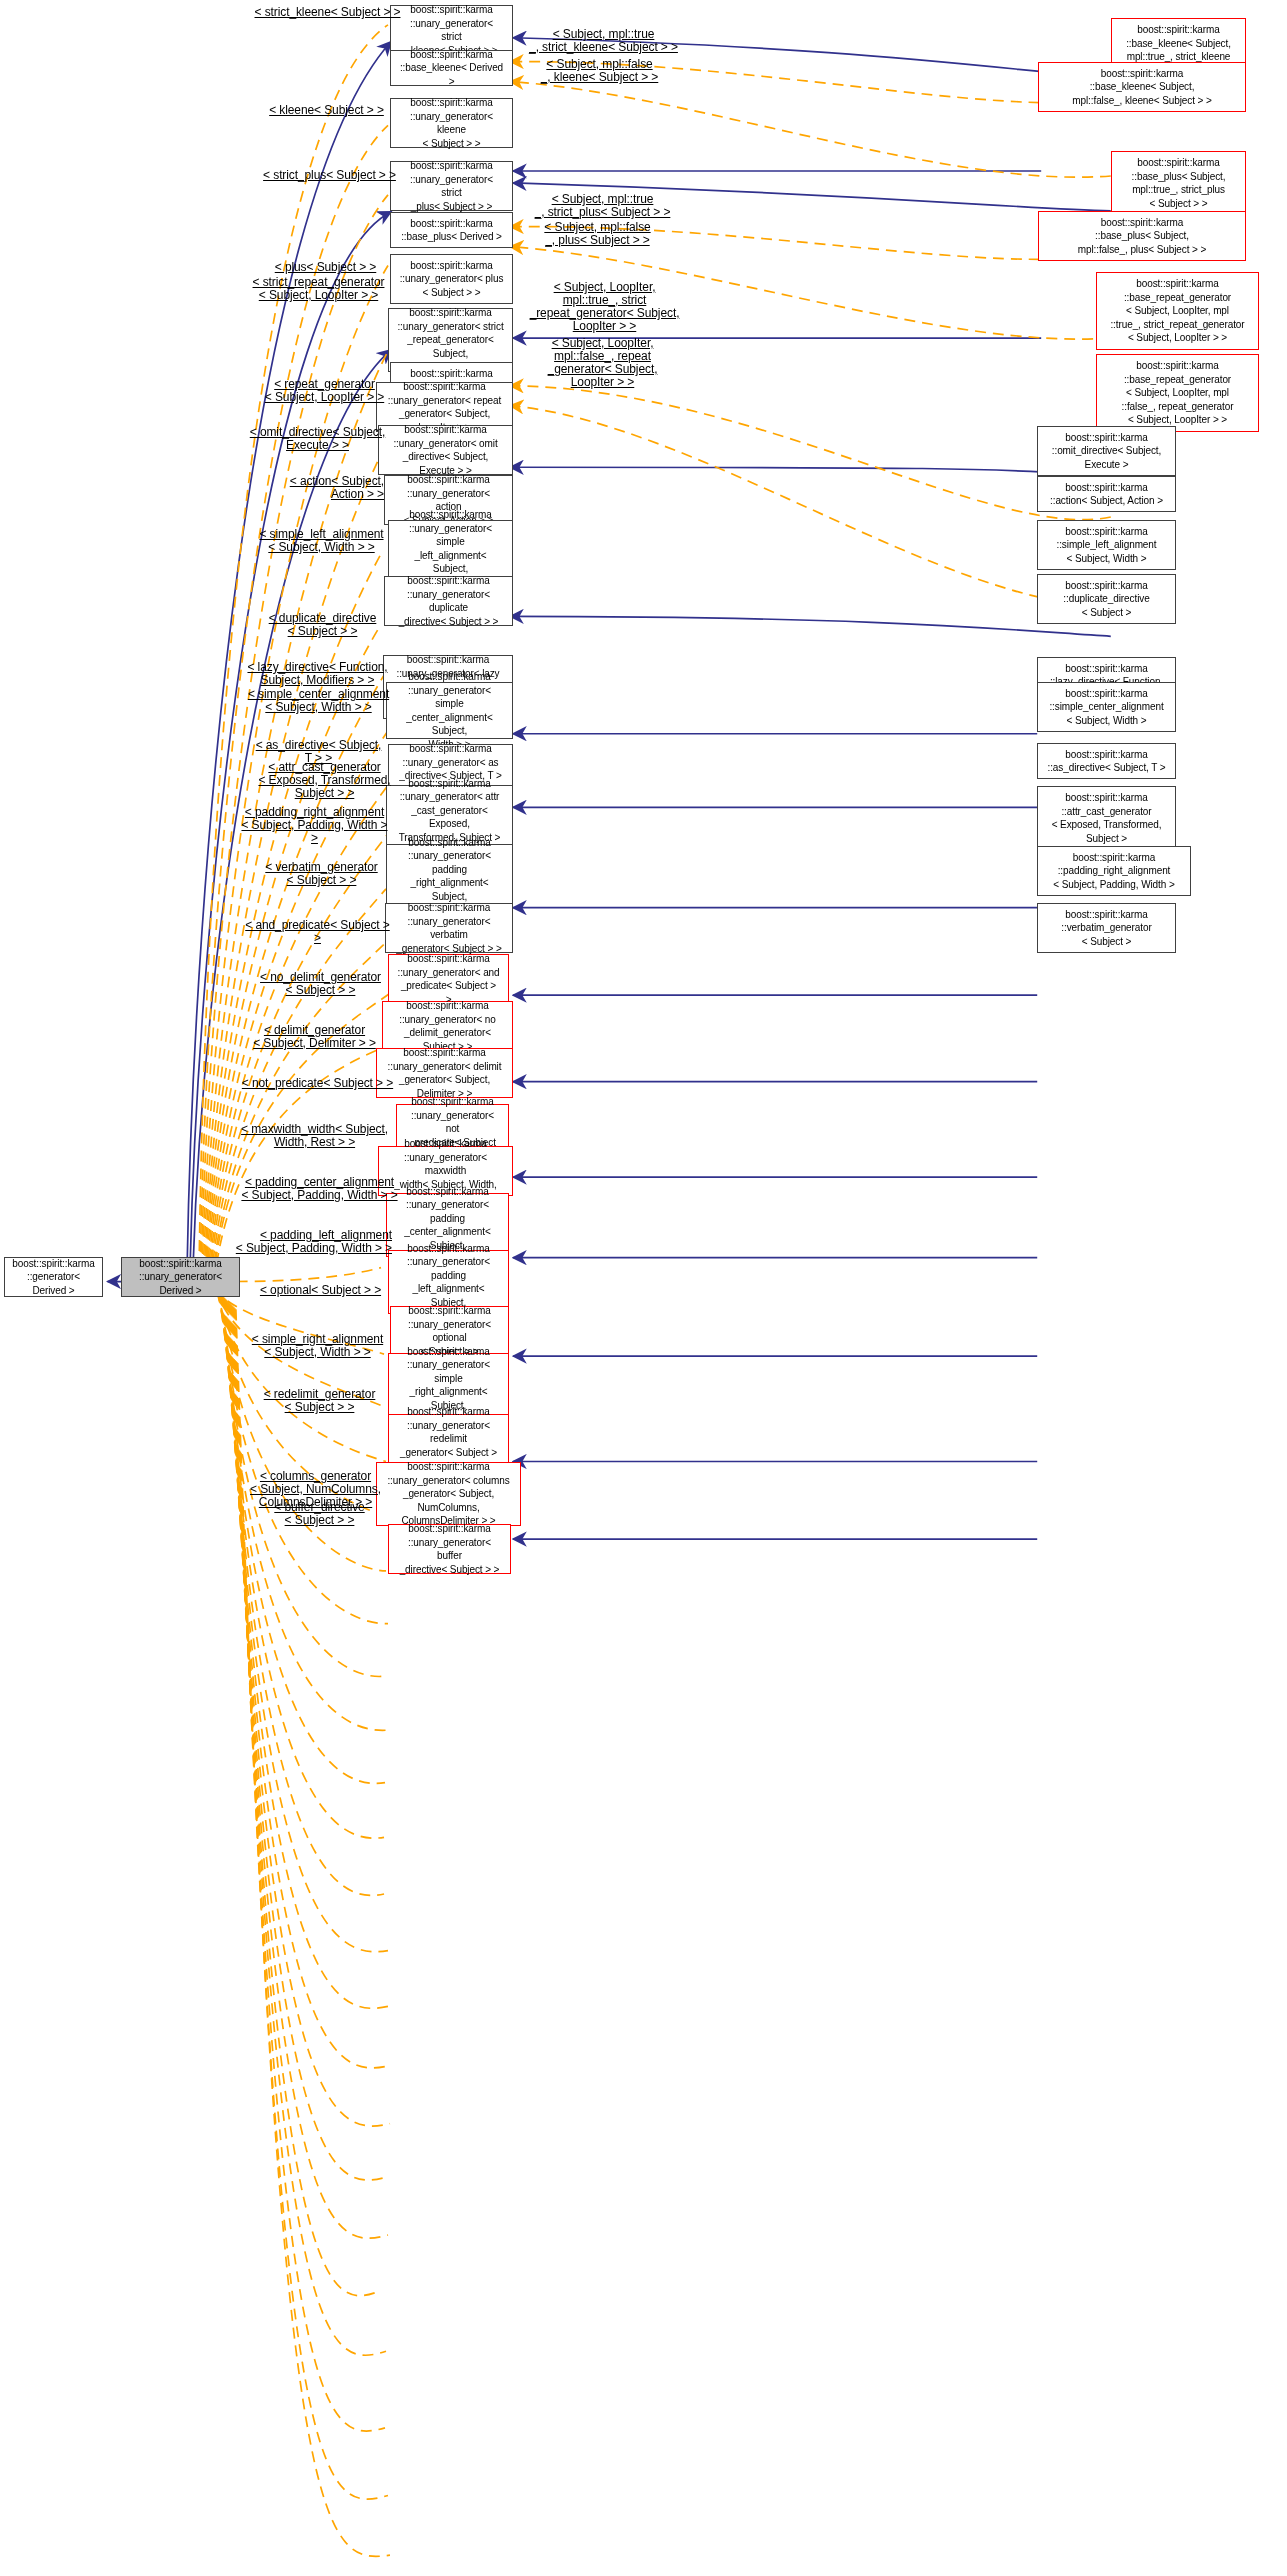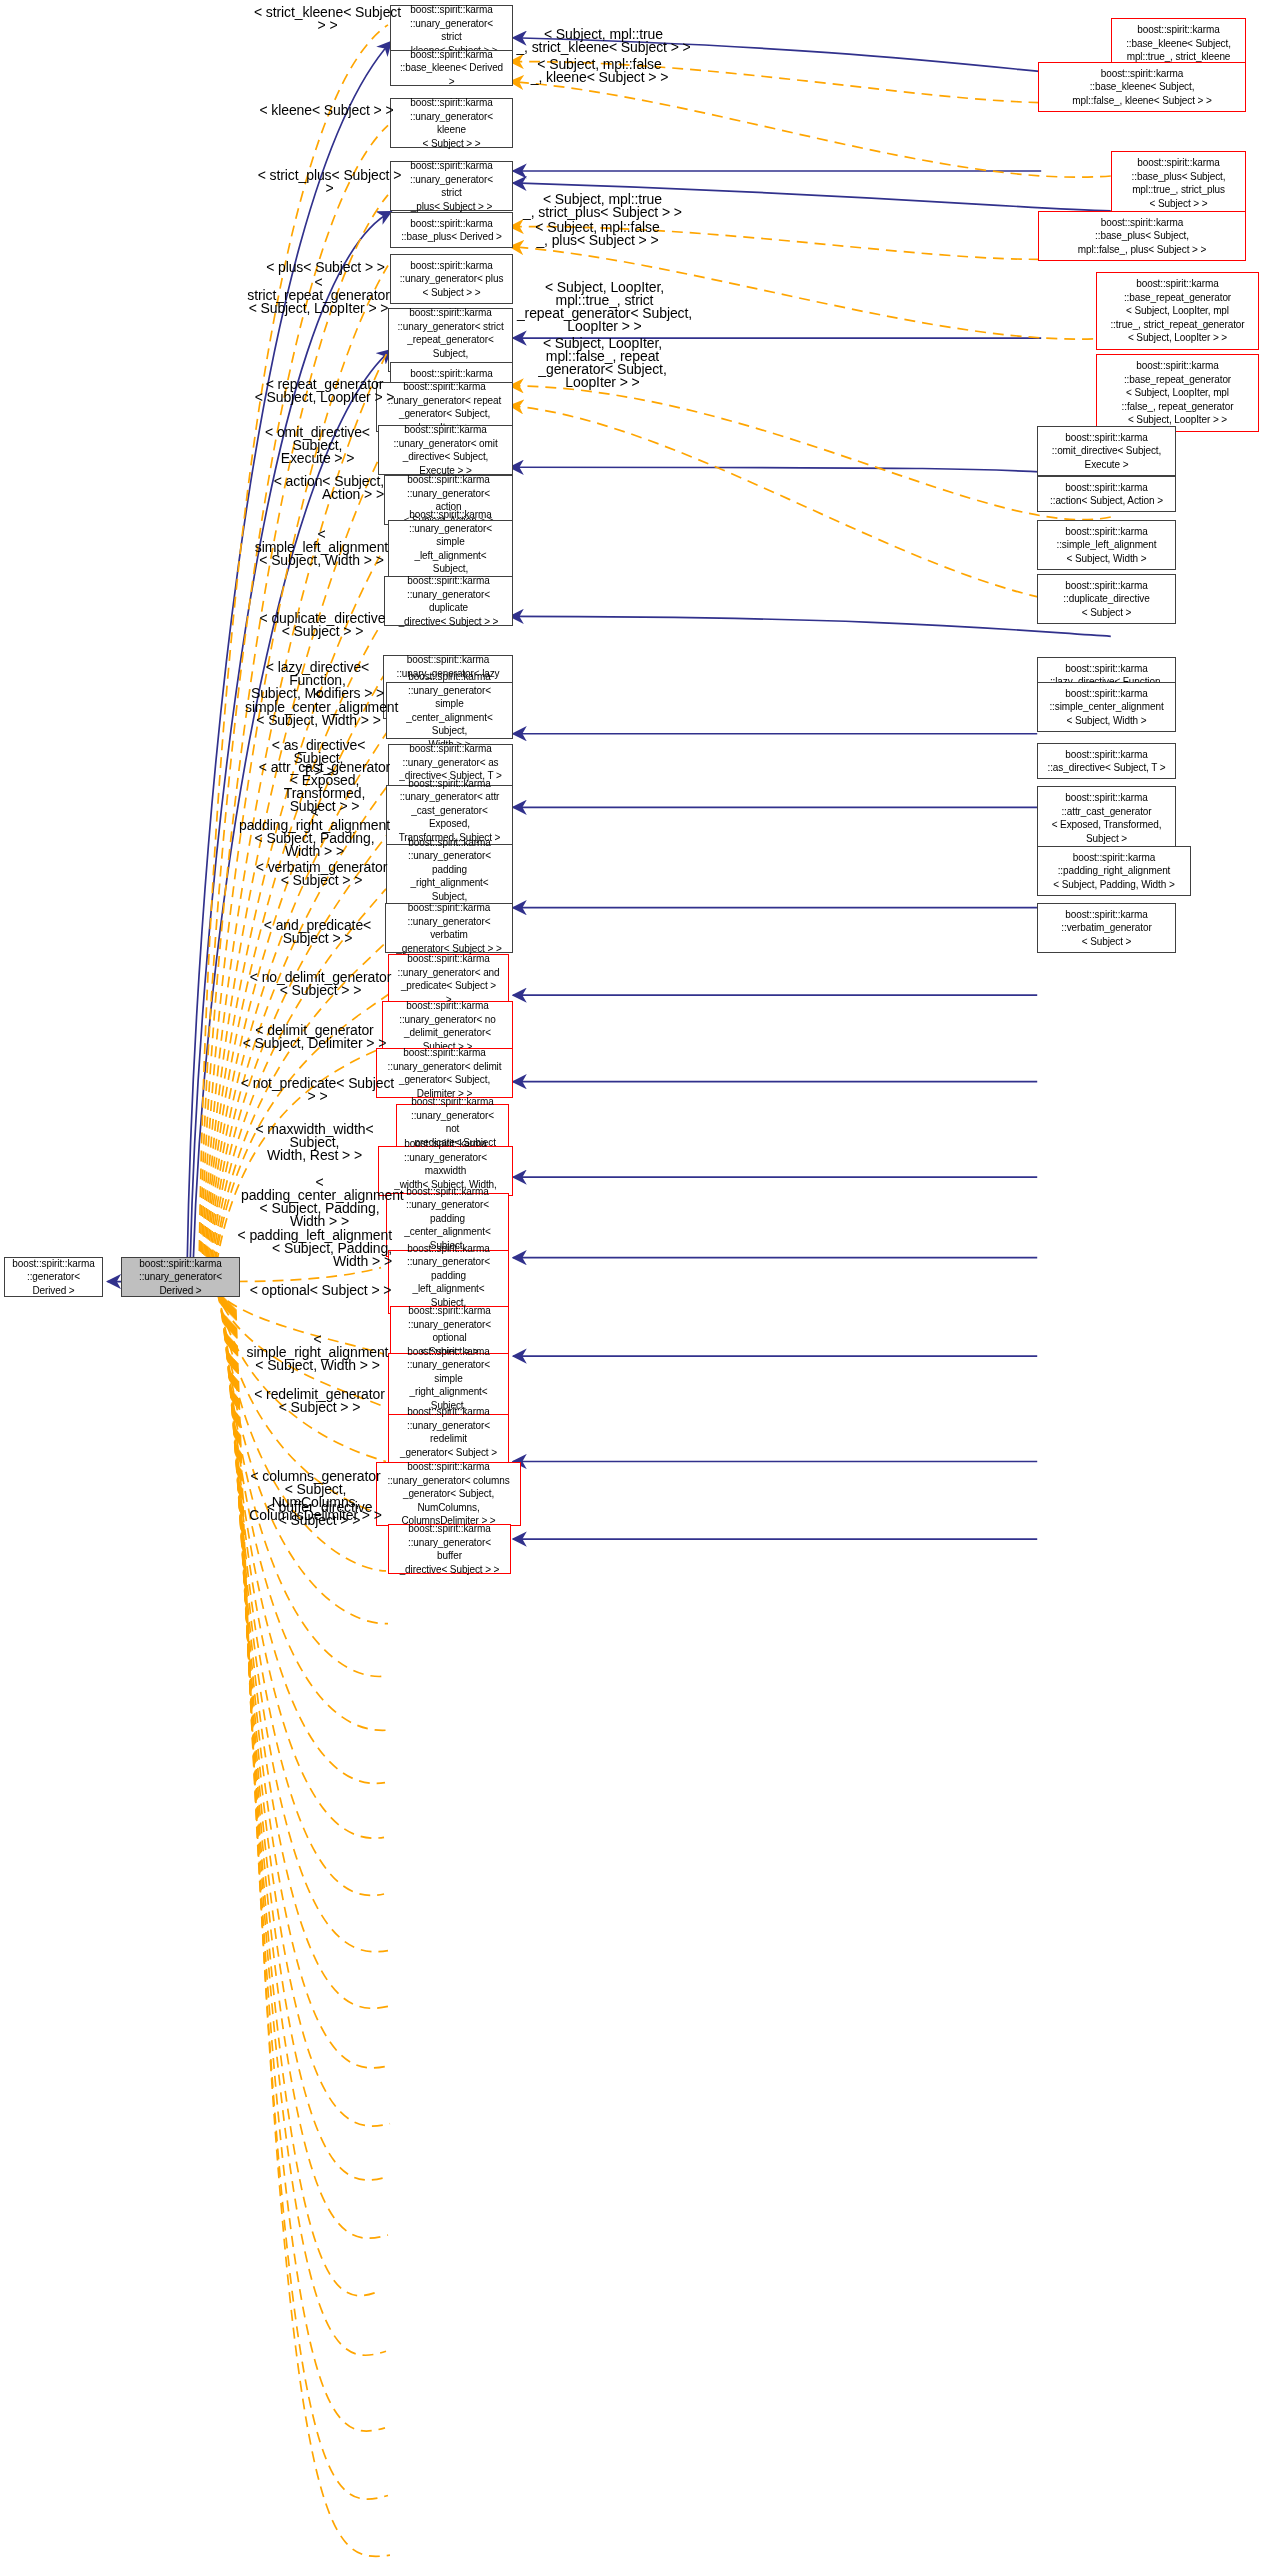--- a/index.html
+++ b/index.html
@@ -41,26 +41,27 @@
   }
   .node.red {
     border: 1.5px solid #ff0000;
   }
   .node.root {
     background: #bfbfbf;
     border: 1px solid #404040;
   }
   .edge-label {
     position: absolute;
-    font-size: 14px;
+    font-size: 12px;
     line-height: 13px;
     color: #000000;
     text-align: center;
     white-space: pre-line;
     letter-spacing: -0.1px;
+    text-decoration: underline;
   }
 </style>
 </head>
 <body>
 
 <div id="canvas">
 
   <svg id="edges" viewBox="0 0 1295 2591">
     <defs>
       <marker id="arrInherit" markerWidth="9" markerHeight="9" refX="8" refY="4.5" orient="auto">

